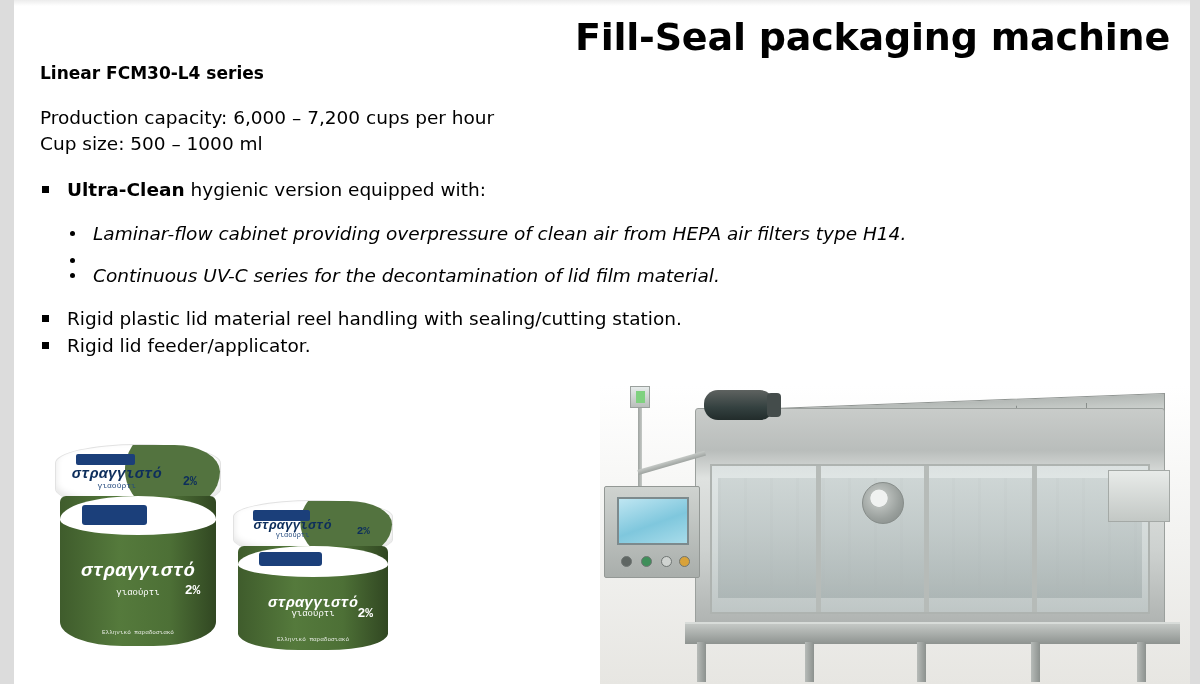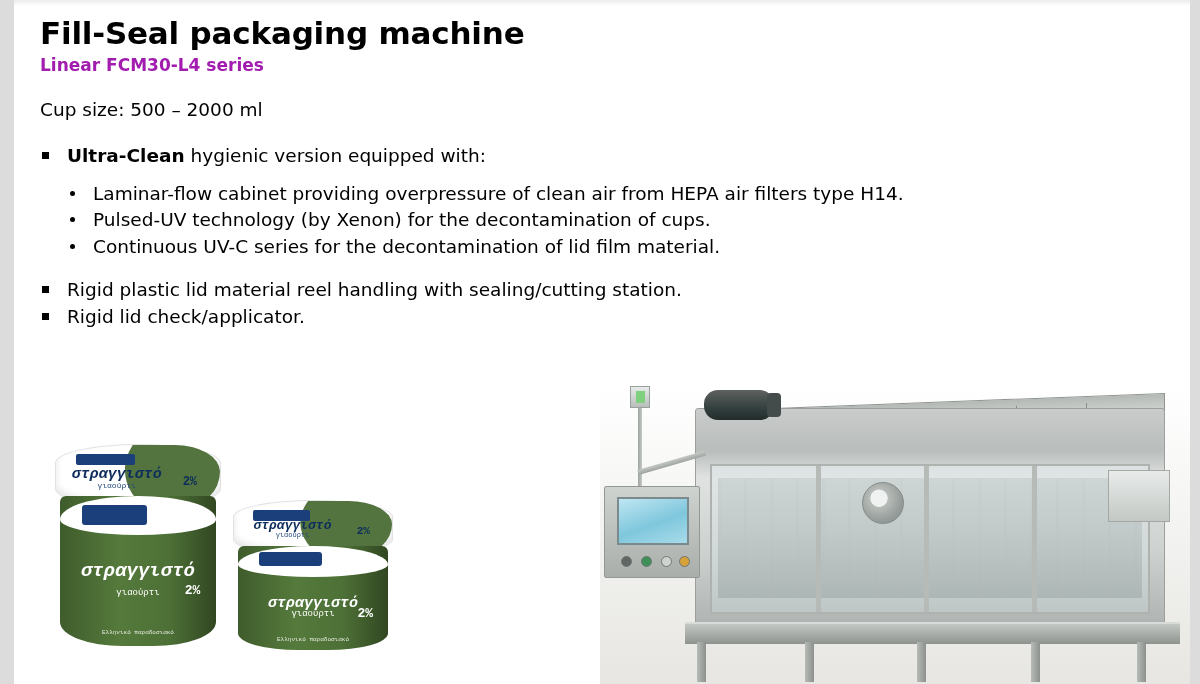--- a/index.html
+++ b/index.html
@@ -32,66 +32,68 @@
     background: linear-gradient(#ececec, #ffffff);
   }
 
   .content {
     position: absolute;
     left: 40px; top: 16px;
     width: 1130px;
   }
   h1.title {
     margin: 0;
-    font-size: 31px;
+    font-size: 38px;
     font-weight: bold;
     color: #000;
     letter-spacing: -0.2px;
     line-height: 1.15;
+    text-align: right;
   }
   h2.subtitle {
     margin: 3px 0 0 0;
     font-size: 17px;
     font-weight: bold;
-    color: #a21caf;
+    color: #000000;
   }
   .specs {
     margin-top: 22px;
     font-size: 18.5px;
     line-height: 1.42;
     color: #000;
   }
   .bullets {
     margin-top: 20px;
     font-size: 18.5px;
     color: #000;
   }
   .b1 {
     display: flex;
     align-items: flex-start;
-    margin-bottom: 12px;
+    margin-bottom: 18px;
   }
   .b1 .sq {
     width: 7px; height: 7px;
     background: #000;
     margin: 9px 18px 0 2px;
     flex: 0 0 auto;
   }
   .b1 .txt { flex: 1 1 auto; line-height: 1.42; }
   .b1 .txt b { font-weight: bold; }
 
   .sublist {
     margin: 1px 0 0 0;
     padding: 0;
     list-style: none;
   }
   .sublist li {
     display: flex;
     align-items: flex-start;
     line-height: 1.42;
+    font-style: italic;
   }
   .sublist li .dot {
     width: 5px; height: 5px;
     border-radius: 50%;
     background: #000;
     margin: 10px 18px 0 30px;
     flex: 0 0 auto;
   }
   .gap { height: 17px; }
   .b-tight { margin-bottom: 1px; }
@@ -357,57 +359,57 @@
   <div class="gutter-left"></div>
   <div class="gutter-right"></div>
   <div class="top-fade"></div>
 
   <div class="content">
 
     <h1 class="title">Fill-Seal packaging machine</h1>
     <h2 class="subtitle">Linear FCM30-L4 series</h2>
 
     <div class="specs">
-      <div>Cup size: 500 – 2000 ml</div>
+      <div>Production capacity: 6,000 – 7,200 cups per hour</div>
+      <div>Cup size: 500 – 1000 ml</div>
     </div>
 
     <div class="bullets">
 
       <div class="b1">
         <span class="sq"></span>
         <span class="txt"><b>Ultra-Clean</b><span> hygienic version equipped with:</span></span>
       </div>
 
       <ul class="sublist">
         <li>
           <span class="dot"></span>
           <span>Laminar-flow cabinet providing overpressure of clean air from HEPA air filters type H14.</span>
         </li>
         <li>
           <span class="dot"></span>
-          <span>Pulsed-UV technology (by Xenon) for the decontamination of cups.</span>
         </li>
         <li>
           <span class="dot"></span>
           <span>Continuous UV-C series for the decontamination of lid film material.</span>
         </li>
       </ul>
 
       <div class="gap"></div>
 
       <div class="b1 b-tight">
         <span class="sq"></span>
         <span class="txt">Rigid plastic lid material reel handling with sealing/cutting station.</span>
       </div>
 
 
 
       <div class="b1 b-tight">
         <span class="sq"></span>
-        <span class="txt">Rigid lid check/applicator.</span>
+        <span class="txt">Rigid lid feeder/applicator.</span>
       </div>
 
     </div>
   </div>
 
   <div class="cups">
 
     <div class="cup cup-lg">
       <div class="lid">
         <div class="lid-green"></div>

